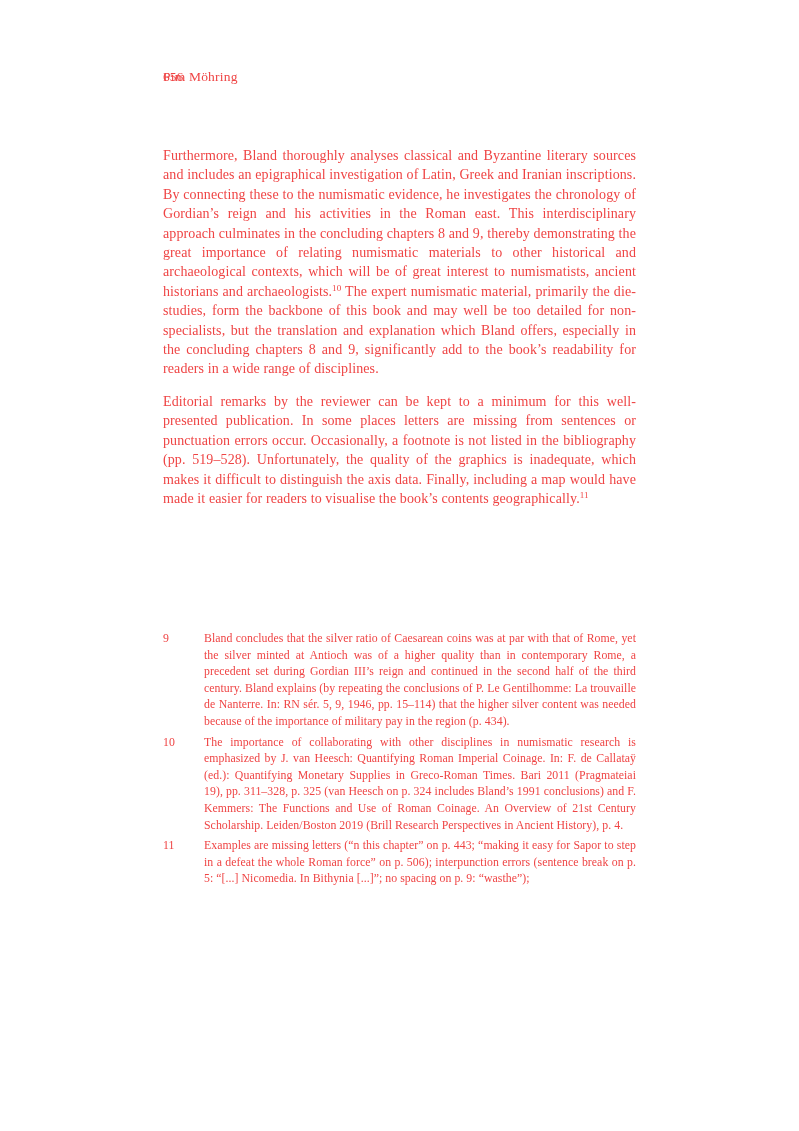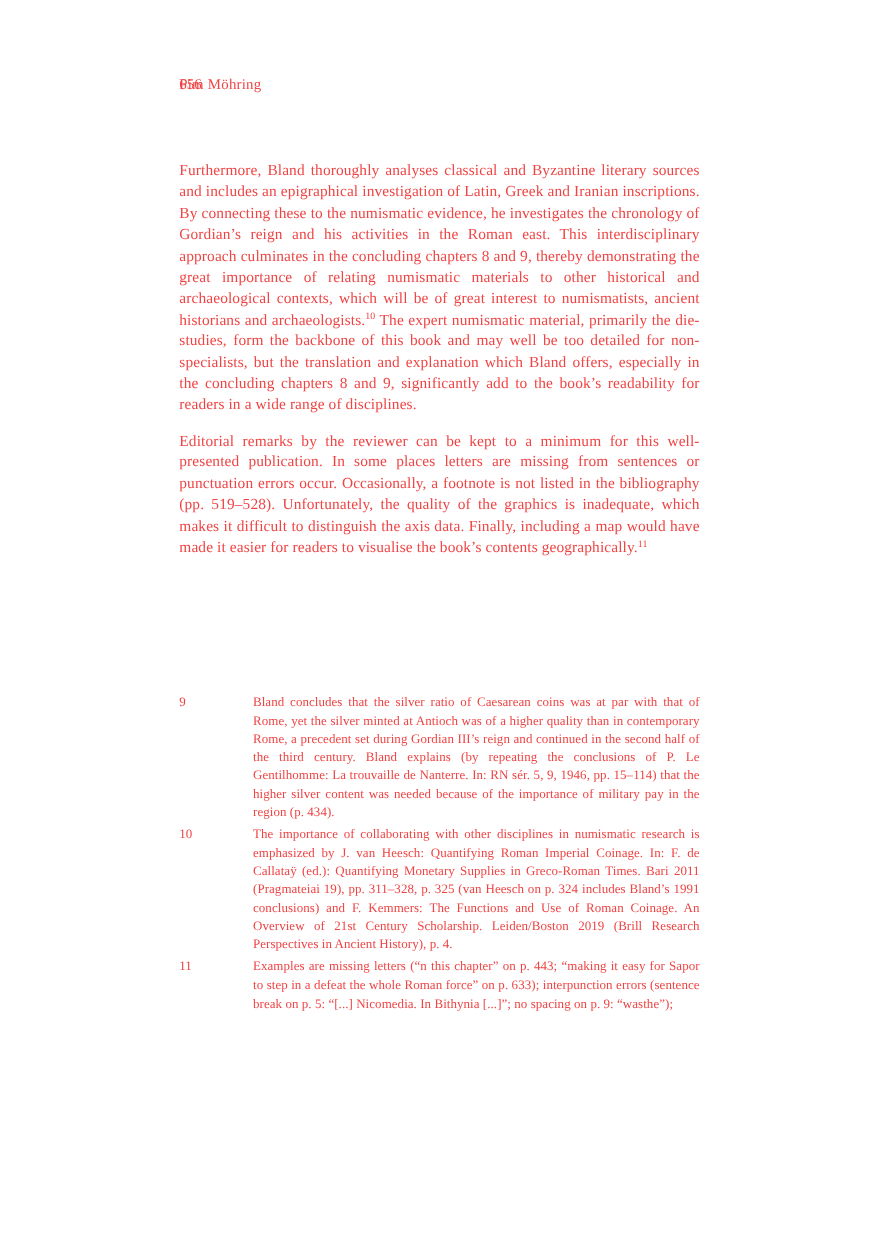--- a/index.html
+++ b/index.html
@@ -72,21 +72,20 @@
     line-height: 16.6px;
   }
   .fn-num {
     flex: 0 0 41px;
     width: 41px;
   }
   .fn-text {
     flex: 1 1 auto;
     text-align: justify;
     letter-spacing: 0.05px;
-    margin-left: 26px;
   }
 </style>
 </head>
 <body>
 
 <div class="page">
 
   <header class="running-header">
     <span class="page-num">656</span>
     <span class="running-title">Pim Möhring</span>
@@ -103,17 +102,17 @@
     <div class="footnote">
       <span class="fn-num">9</span>
       <span class="fn-text">Bland concludes that the silver ratio of Caesarean coins was at par with that of Rome, yet the silver minted at Antioch was of a higher quality than in contemporary Rome, a precedent set during Gordian III’s reign and continued in the second half of the third century. Bland explains (by repeating the conclusions of P. Le Gentilhomme: La trouvaille de Nanterre. In: RN sér. 5, 9, 1946, pp. 15–114) that the higher silver content was needed because of the importance of military pay in the region (p. 434).</span>
     </div>
     <div class="footnote">
       <span class="fn-num">10</span>
       <span class="fn-text">The importance of collaborating with other disciplines in numismatic research is emphasized by J. van Heesch: Quantifying Roman Imperial Coinage. In: F. de Callataÿ (ed.): Quantifying Monetary Supplies in Greco-Roman Times. Bari 2011 (Pragmateiai 19), pp. 311–328, p. 325 (van Heesch on p. 324 includes Bland’s 1991 conclusions) and F. Kemmers: The Functions and Use of Roman Coinage. An Overview of 21st Century Scholarship. Leiden/Boston 2019 (Brill Research Perspectives in Ancient History), p. 4.</span>
     </div>
     <div class="footnote">
       <span class="fn-num">11</span>
-      <span class="fn-text">Examples are missing letters (“n this chapter” on p. 443; “making it easy for Sapor to step in a defeat the whole Roman force” on p. 633); interpunction errors (sentence break on p. 5: “[...] Nicomedia. In Bithynia [...]”; no spacing on p. 9: “wasthe”);</span>
+      <span class="fn-text">Examples are missing letters (“n this chapter” on p. 443; “making it easy for Sapor to step in a defeat the whole Roman force” on p. 506); interpunction errors (sentence break on p. 5: “[...] Nicomedia. In Bithynia [...]”; no spacing on p. 9: “wasthe”);</span>
     </div>
   </section>
 
 </div>
 
 </body></html>

